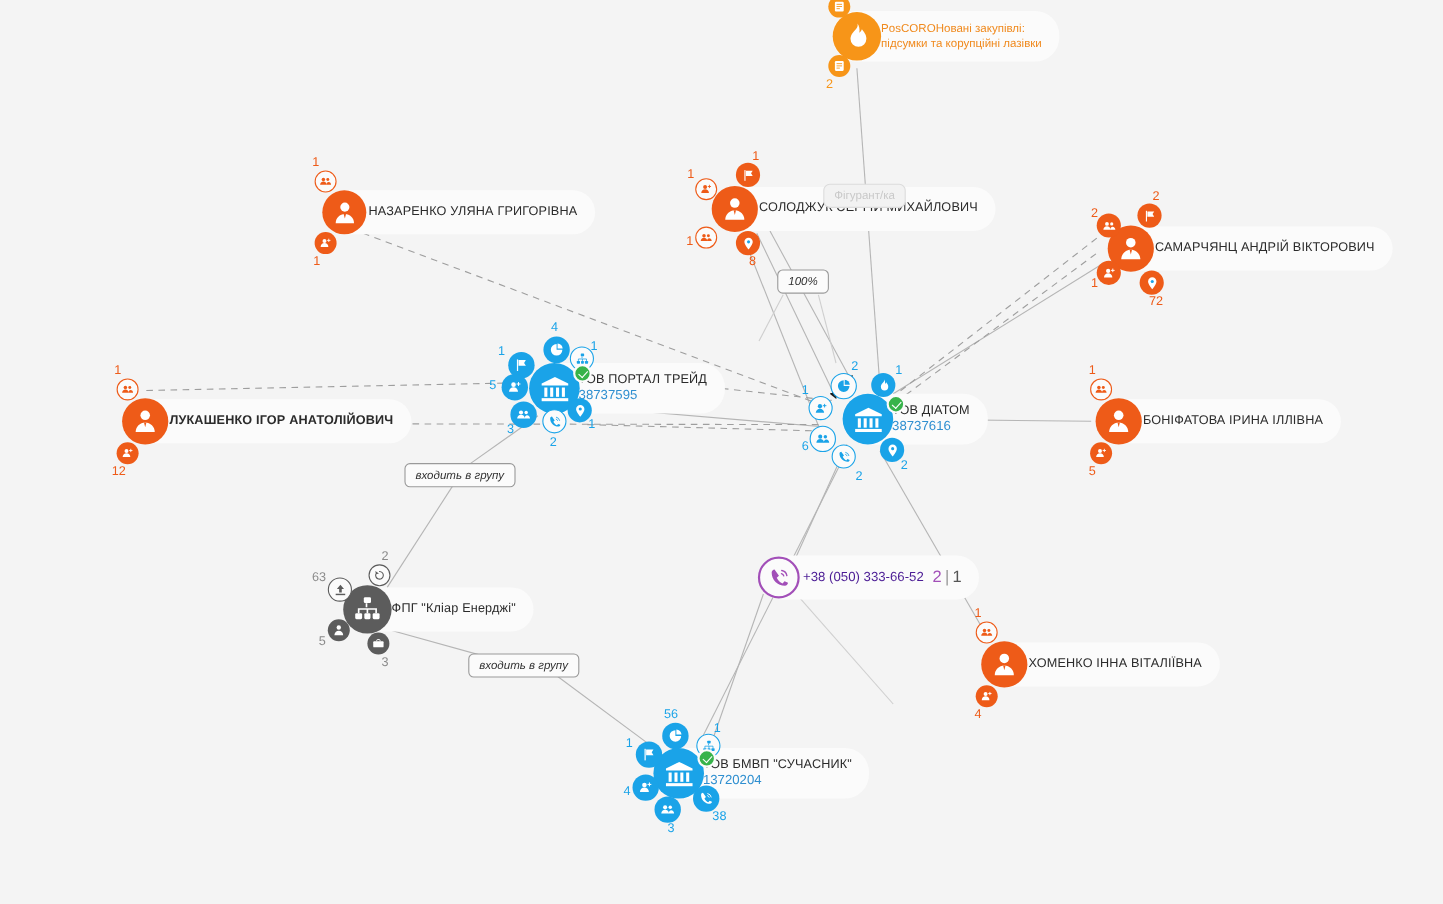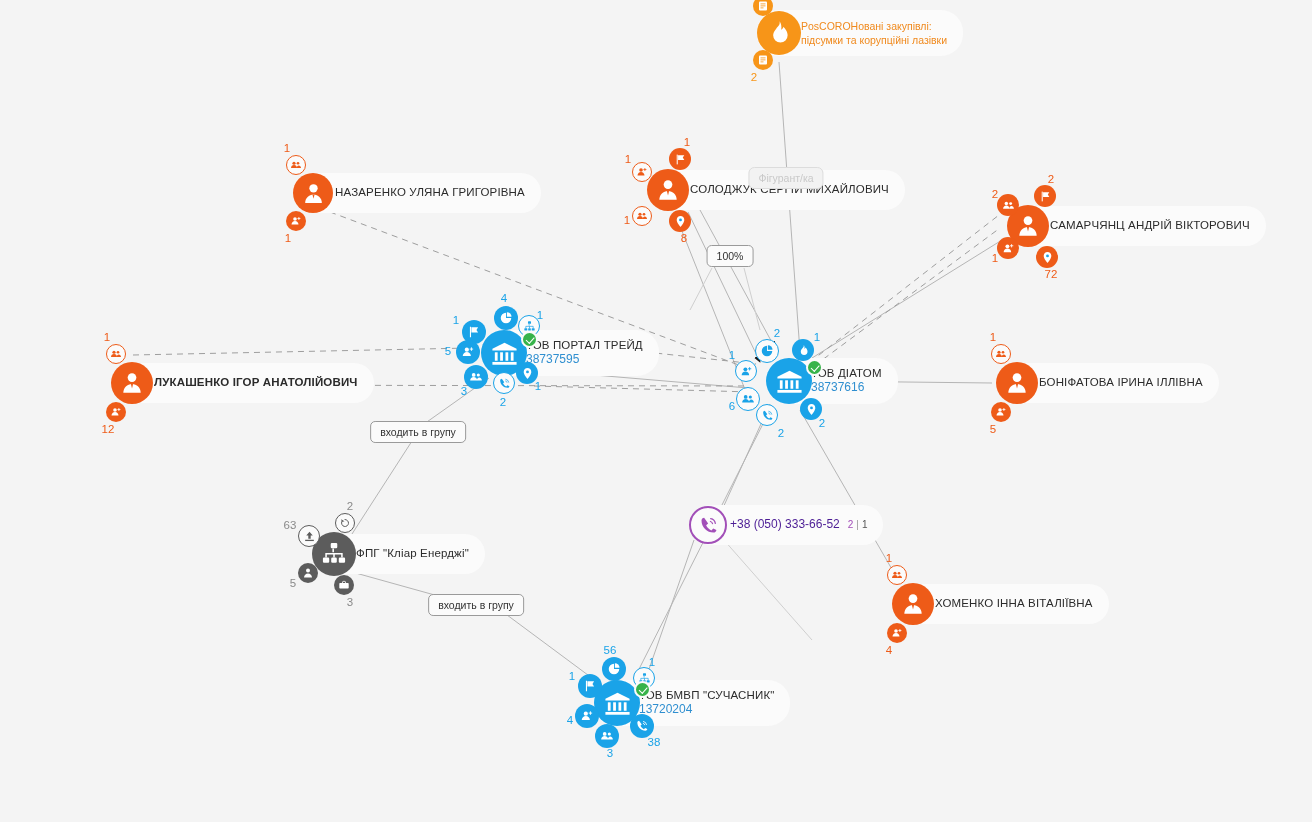--- a/index.html
+++ b/index.html
@@ -30,21 +30,21 @@
     white-space:nowrap;
     box-sizing:border-box;
   }
   .pill.tall{height:46px;}
   .pill-text{display:flex;flex-direction:column;justify-content:center;line-height:1.15;}
   .ttl{font-size:11.5px;color:#2b2b2b;letter-spacing:.15px;}
   .ttl.org{font-size:11.5px;color:#2b2b2b;}
   .code{font-size:12px;color:#2f8fd0;margin-top:1px;}
   .ttl2{font-size:10.5px;color:#f08a1e;line-height:1.35;}
   .phone-txt{font-size:12px;color:#4c1d95;}
-  .phone-cnt{font-size:10px;margin-left:8px;}
+  .phone-cnt{font-size:15px;margin-left:8px;}
   .phone-cnt .a{color:#a24fb8;}
   .phone-cnt .sep{color:#999;margin:0 3px;}
   .phone-cnt .b{color:#555;}
 
   
   .core{
     position:absolute;
     border-radius:50%;
     display:flex;align-items:center;justify-content:center;
     left:0;top:50%;
@@ -91,20 +91,21 @@
     position:absolute;
     transform:translate(-50%,-50%);
     background:#fbfbfb;
     border:1px solid #9a9a9a;
     border-radius:5px;
     font-size:10.5px;
     color:#333;
     padding:4px 9px;
     white-space:nowrap;
     z-index:8;
+    font-style:italic;
   }
   .ghost{
     position:absolute;
     transform:translate(-50%,-50%);
     background:#f2f2f2;
     border:1px solid #dcdcdc;
     border-radius:6px;
     font-size:10.5px;
     color:#c9c9c9;
     padding:4px 9px;

